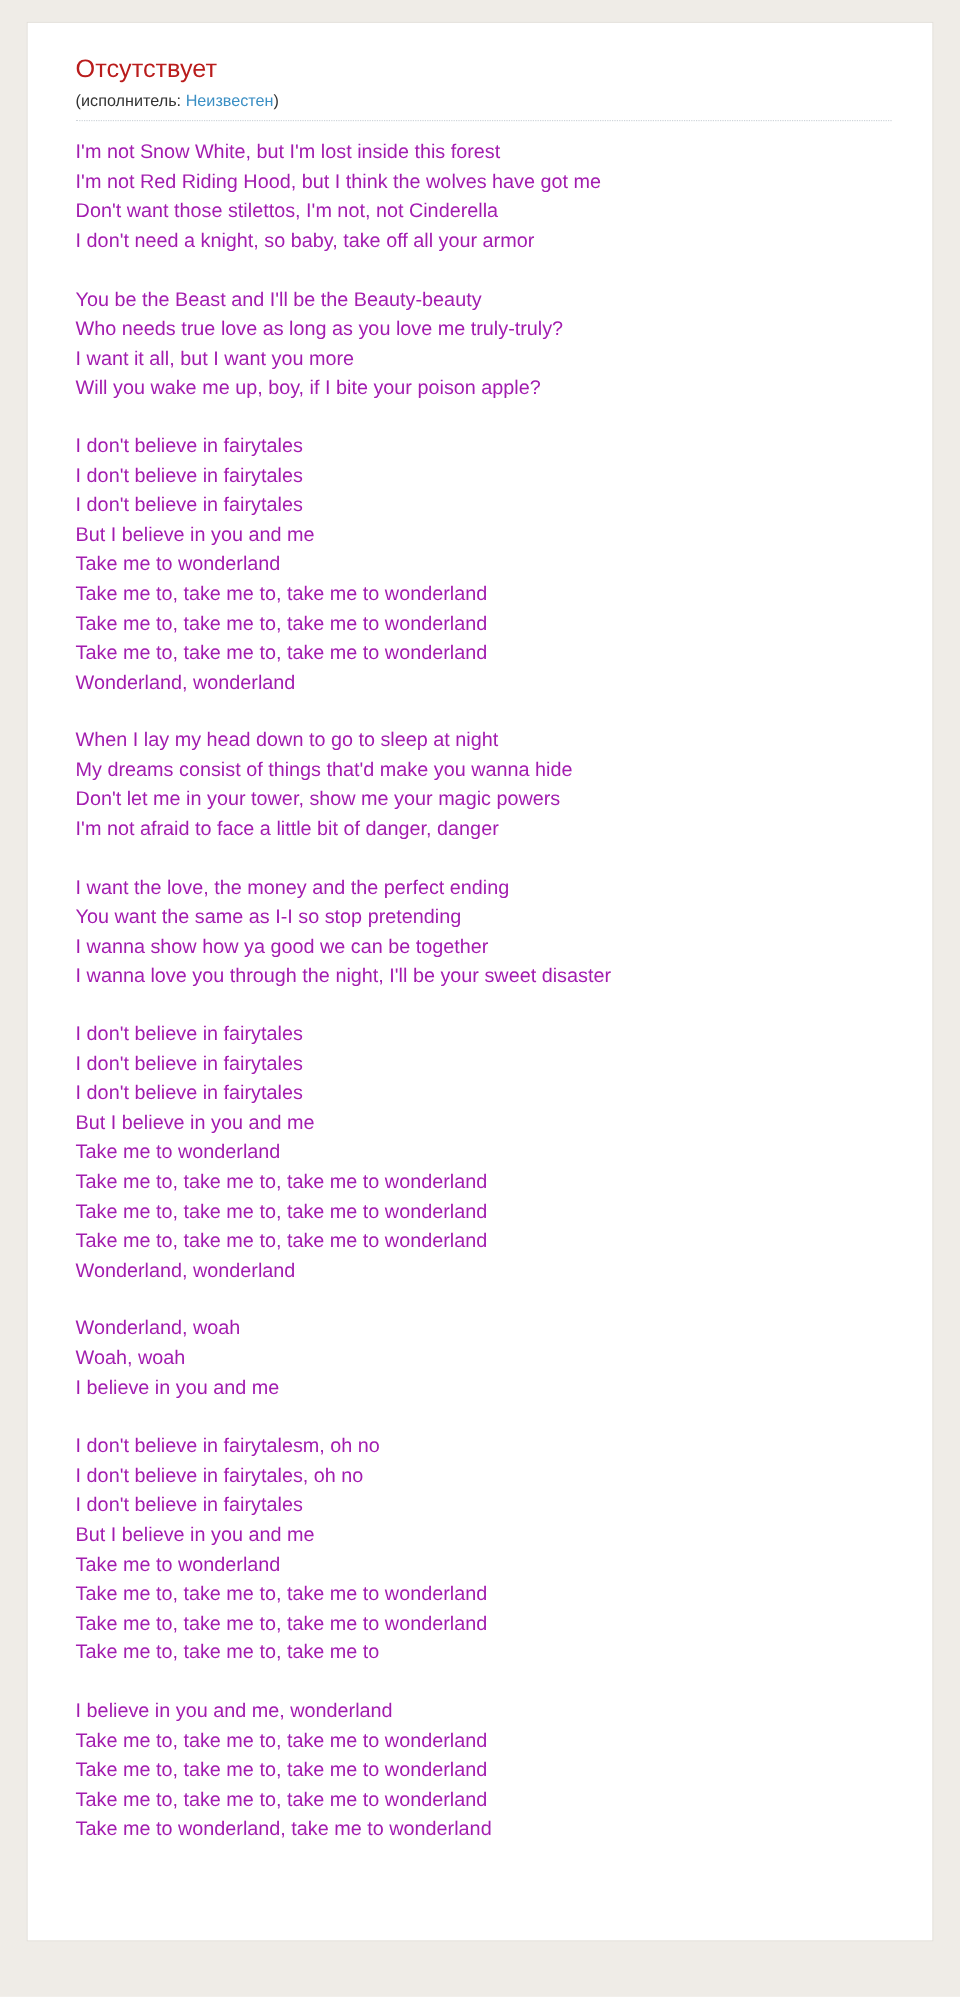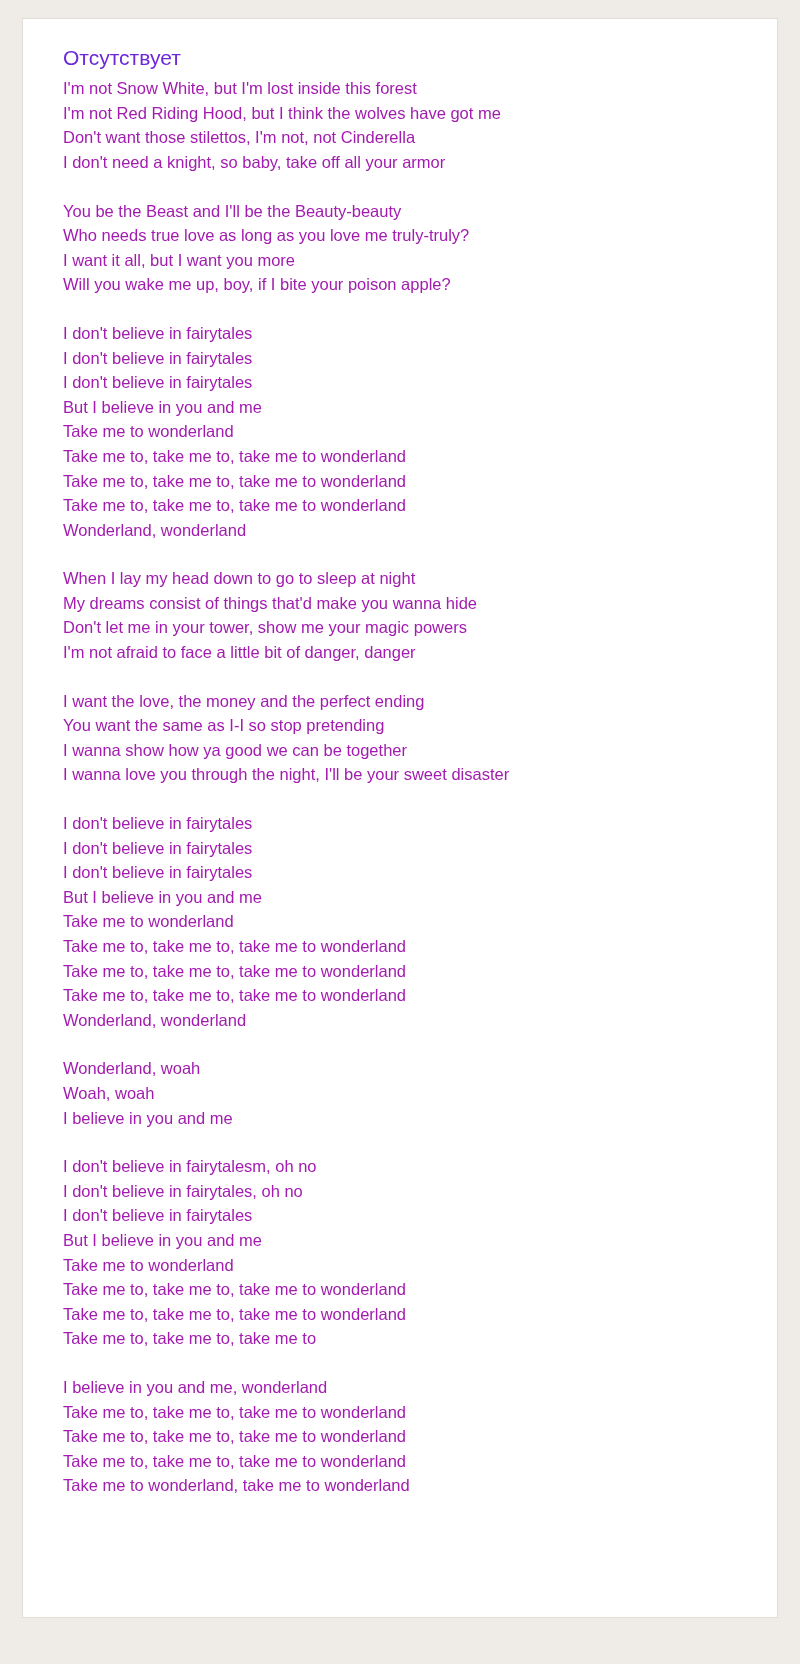--- a/index.html
+++ b/index.html
@@ -19,21 +19,21 @@
   }
   .sheet {
     background: #ffffff;
     border: 1px solid #e2ded7;
     box-sizing: border-box;
     width: 100%;
     min-height: 1600px;
     padding: 26px 34px 40px 40px;
   }
   .song-title {
-    color: #6d28d9;
+    color: #b91c1c;
     font-size: 21px;
     font-weight: normal;
     margin: 0 0 6px 0;
     line-height: 1.2;
   }
   .artist-line {
     font-size: 13.5px;
     color: #333333;
     border-bottom: 1px dotted #cfd5da;
     padding-bottom: 9px;
@@ -58,17 +58,21 @@
   }
 </style>
 </head>
 <body>
 
 <div class="page-wrap">
   <div class="sheet">
 
     <h1 class="song-title">Отсутствует</h1>
 
+    <div class="artist-line">
+      <span>(исполнитель:</span>
+      <a href="#" class="artist-link">Неизвестен</a><span>)</span>
+    </div>
 
     <div class="lyrics"><p class="verse"><span class="line">I'm not Snow White, but I'm lost inside this forest</span><span class="line">I'm not Red Riding Hood, but I think the wolves have got me</span><span class="line">Don't want those stilettos, I'm not, not Cinderella</span><span class="line">I don't need a knight, so baby, take off all your armor</span></p><p class="verse"><span class="line">You be the Beast and I'll be the Beauty-beauty</span><span class="line">Who needs true love as long as you love me truly-truly?</span><span class="line">I want it all, but I want you more</span><span class="line">Will you wake me up, boy, if I bite your poison apple?</span></p><p class="verse"><span class="line">I don't believe in fairytales</span><span class="line">I don't believe in fairytales</span><span class="line">I don't believe in fairytales</span><span class="line">But I believe in you and me</span><span class="line">Take me to wonderland</span><span class="line">Take me to, take me to, take me to wonderland</span><span class="line">Take me to, take me to, take me to wonderland</span><span class="line">Take me to, take me to, take me to wonderland</span><span class="line">Wonderland, wonderland</span></p><p class="verse"><span class="line">When I lay my head down to go to sleep at night</span><span class="line">My dreams consist of things that'd make you wanna hide</span><span class="line">Don't let me in your tower, show me your magic powers</span><span class="line">I'm not afraid to face a little bit of danger, danger</span></p><p class="verse"><span class="line">I want the love, the money and the perfect ending</span><span class="line">You want the same as I-I so stop pretending</span><span class="line">I wanna show how ya good we can be together</span><span class="line">I wanna love you through the night, I'll be your sweet disaster</span></p><p class="verse"><span class="line">I don't believe in fairytales</span><span class="line">I don't believe in fairytales</span><span class="line">I don't believe in fairytales</span><span class="line">But I believe in you and me</span><span class="line">Take me to wonderland</span><span class="line">Take me to, take me to, take me to wonderland</span><span class="line">Take me to, take me to, take me to wonderland</span><span class="line">Take me to, take me to, take me to wonderland</span><span class="line">Wonderland, wonderland</span></p><p class="verse"><span class="line">Wonderland, woah</span><span class="line">Woah, woah</span><span class="line">I believe in you and me</span></p><p class="verse"><span class="line">I don't believe in fairytalesm, oh no</span><span class="line">I don't believe in fairytales, oh no</span><span class="line">I don't believe in fairytales</span><span class="line">But I believe in you and me</span><span class="line">Take me to wonderland</span><span class="line">Take me to, take me to, take me to wonderland</span><span class="line">Take me to, take me to, take me to wonderland</span><span class="line">Take me to, take me to, take me to</span></p><p class="verse"><span class="line">I believe in you and me, wonderland</span><span class="line">Take me to, take me to, take me to wonderland</span><span class="line">Take me to, take me to, take me to wonderland</span><span class="line">Take me to, take me to, take me to wonderland</span><span class="line">Take me to wonderland, take me to wonderland</span></p></div>
 
   </div>
 </div>
 
 </body></html>

